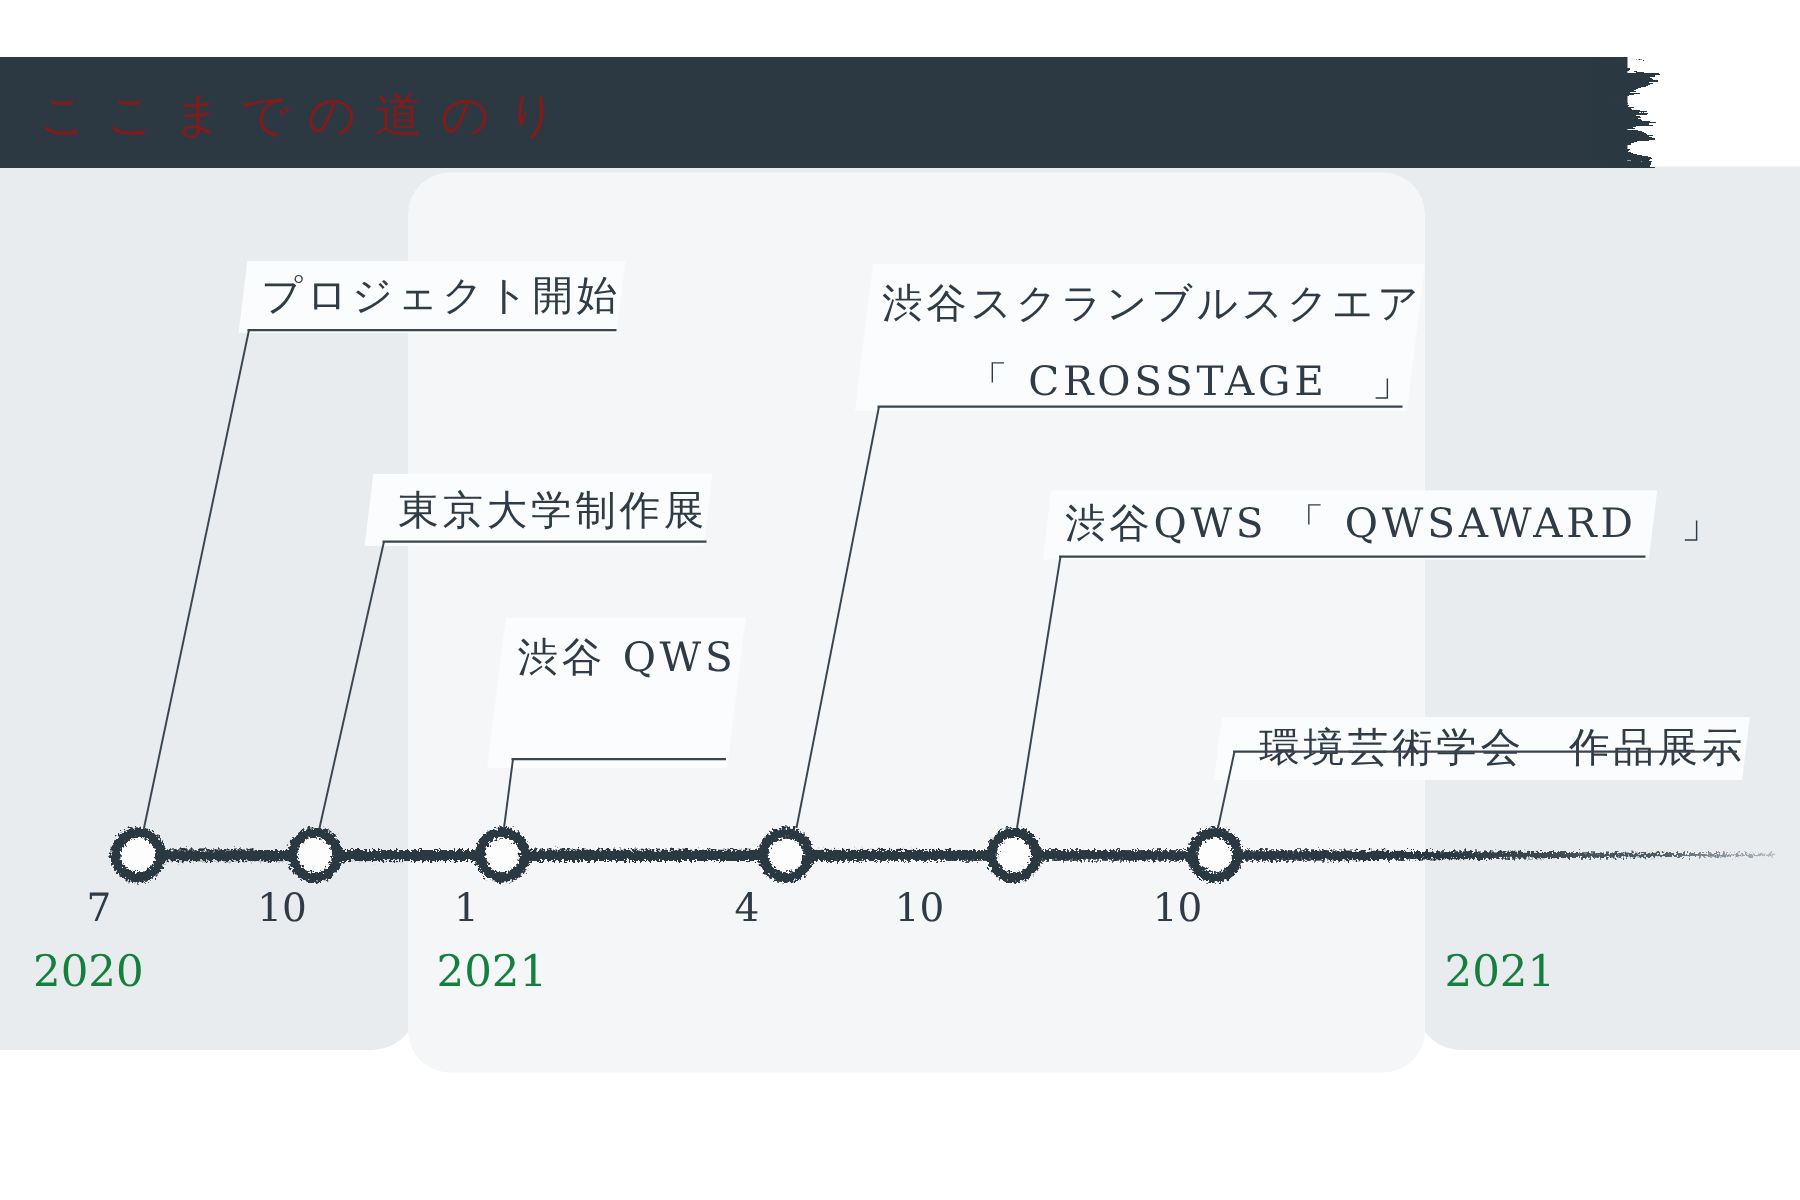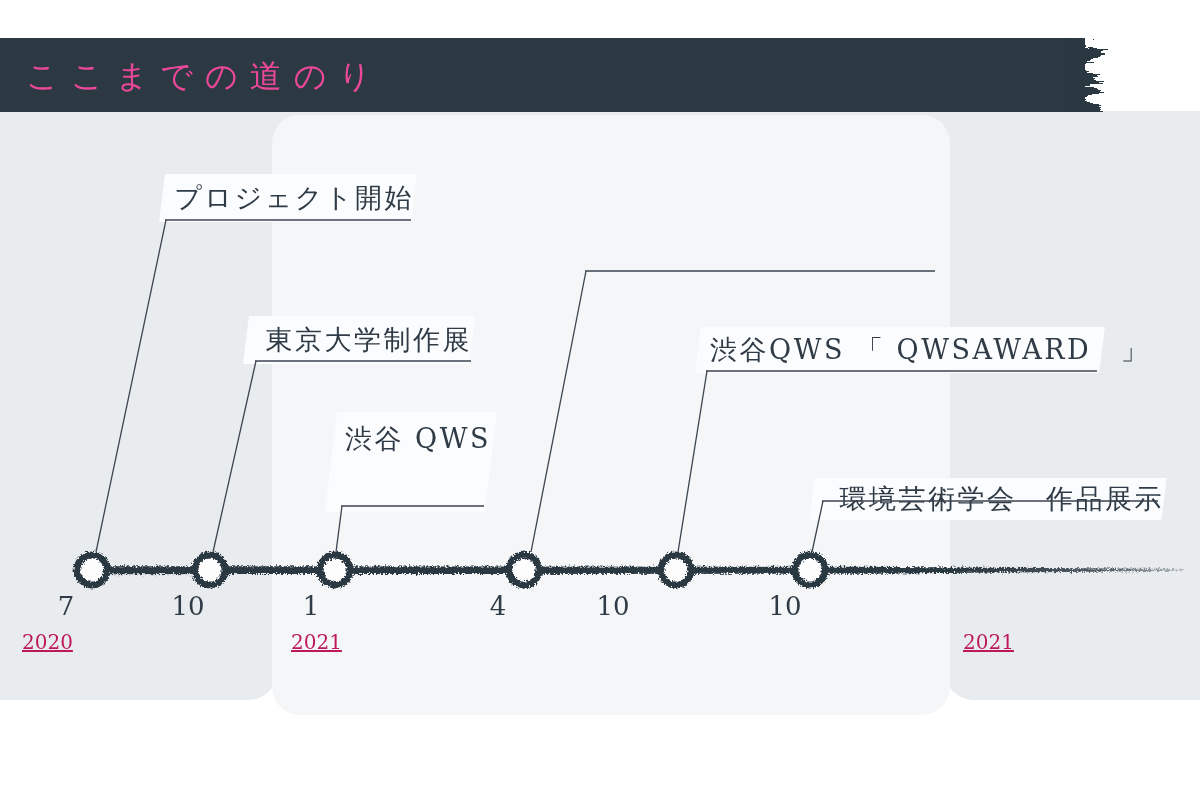--- a/index.html
+++ b/index.html
@@ -17,38 +17,38 @@
     position:absolute;left:272px;top:115px;width:678px;height:600px;
     background:#f4f6f8;border-radius:28px;z-index:2;
   }
   #header-bar{
     position:absolute;left:0;top:38px;width:1085px;height:74px;
     background:#2c3842;z-index:5;
   }
   #header-brush{position:absolute;left:1062px;top:38px;z-index:5;}
   #header-title{
     position:absolute;left:26px;top:38px;height:74px;line-height:76px;
-    font-size:32px;letter-spacing:12px;color:#ec4899;z-index:6;white-space:nowrap;
+    font-size:32px;letter-spacing:12px;color:#7f1d1d;z-index:6;white-space:nowrap;
   }
   #labels{position:absolute;inset:0;z-index:3;}
   .label{position:absolute;padding:0;}
   .label-bg{
     position:absolute;inset:0;background:#fbfcfd;
     transform:skewX(-7deg);
   }
   .label-line{
     position:relative;white-space:nowrap;padding-left:12px;
     font-size:27px;letter-spacing:2.5px;padding-top:2px;text-align:right;
   }
   .month{
     position:absolute;top:591px;transform:translateX(-50%);
     font-size:26px;color:#2f3b46;z-index:3;
   }
   .year{
-    position:absolute;top:630px;font-size:20px;color:#be185d;z-index:3;white-space:nowrap;text-decoration:underline;
+    position:absolute;top:630px;font-size:29px;color:#15803d;z-index:3;white-space:nowrap;
   }
   #overlay-svg{position:absolute;left:0;top:0;z-index:4;pointer-events:none;}
 </style>
 </head>
 <body>
 
 <div id="bg-gray-left" class="bg-gray"></div>
 <div id="bg-gray-mid" class="bg-gray"></div>
 <div id="bg-gray-right" class="bg-gray"></div>
 <div id="panel"></div>
@@ -74,20 +74,25 @@
     <div class="label" style="left: 246px; top: 316px; width: 226px; height: 48px; font-family: Liberation Serif, serif;">
       <div class="label-bg"></div>
       <div class="label-line" style="line-height: 44px; height: 44px;">東京大学制作展</div>
     </div>
     <div class="month" style="left: 188px;">10</div>
     <div class="label" style="left: 331px; top: 412px; width: 160px; height: 100px;">
       <div class="label-bg"></div>
       <div class="label-line" style="line-height: 50px; height: 50px;">渋谷 QWS</div>
     </div>
     <div class="month" style="left: 311px;">1</div>
+    <div class="label" style="left: 576px; top: 176px; width: 368px; height: 98px;">
+      <div class="label-bg"></div>
+      <div class="label-line" style="line-height: 50px; height: 50px;">渋谷スクランブルスクエア</div>
+      <div class="label-line" style="line-height: 50px; height: 50px;">「 CROSSTAGE　」</div>
+    </div>
     <div class="month" style="left: 498px;">4</div>
     <div class="label" style="left: 698px; top: 327px; width: 404px; height: 46px;">
       <div class="label-bg"></div>
       <div class="label-line" style="line-height: 42px; height: 42px;">渋谷QWS 「 QWSAWARD　」</div>
     </div>
     <div class="month" style="left: 613px;">10</div>
     <div class="label" style="left: 812px; top: 478px; width: 352px; height: 42px;">
       <div class="label-bg"></div>
       <div class="label-line" style="line-height: 38px; height: 38px;">環境芸術学会　作品展示</div>
     </div>

